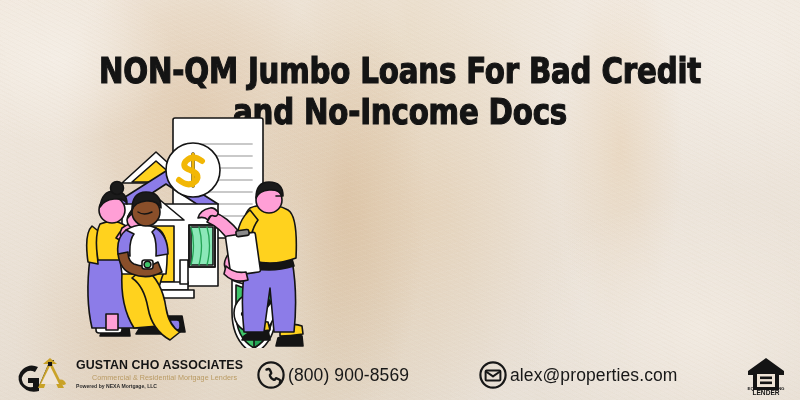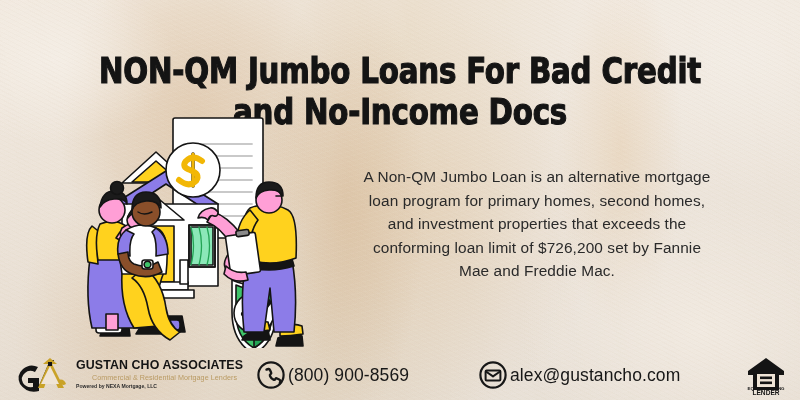--- a/index.html
+++ b/index.html
@@ -98,21 +98,20 @@
 <div id="banner">
 
   <div class="bg-layer bg-base"></div>
   <div class="bg-layer bg-swirl1"></div>
   <div class="bg-layer bg-swirl2"></div>
   <div class="bg-layer bg-swirl3"></div>
   <div class="bg-layer bg-grain"></div>
 
   <h1 id="headline">NON-QM Jumbo Loans For Bad Credit and No-Income Docs</h1>
 
-  <p id="paragraph">A Non-QM Jumbo Loan is an alternative mortgage loan program for primary homes, second homes, and investment properties that exceeds the conforming loan limit of $726,200 set by Fannie Mae and Freddie Mac.</p>
 
   <div id="illustration">
     <svg viewBox="0 0 300 240" xmlns="http://www.w3.org/2000/svg">
       <g stroke="#141414" stroke-width="1.6" stroke-linejoin="round" stroke-linecap="round">
 
         <g>
           <rect x="113" y="10" width="90" height="120" rx="2" fill="#ffffff"></rect>
           <g stroke="#c9c9c9" stroke-width="1.8">
             <line x1="124" y1="36" x2="192" y2="36"></line>
             <line x1="124" y1="48" x2="192" y2="48"></line>
@@ -252,21 +251,21 @@
       </svg>
       <span class="ctext">(800) 900-8569</span>
     </div>
 
     <div class="contact" id="contact-email">
       <svg width="30" height="30" viewBox="0 0 30 30">
         <circle cx="15" cy="15" r="12.6" fill="none" stroke="#171717" stroke-width="2.2"></circle>
         <rect x="7.6" y="10.4" width="14.8" height="10" rx="1" fill="none" stroke="#171717" stroke-width="2"></rect>
         <path d="M7.6 11.2 L15 16.4 L22.4 11.2" fill="none" stroke="#171717" stroke-width="2" stroke-linejoin="round"></path>
       </svg>
-      <span class="ctext">alex@gustancho.com</span>
+      <span class="ctext">alex@properties.com</span>
     </div>
 
     <svg class="ehl" viewBox="0 0 44 44">
       <path d="M4 19 L22 6 L40 19 v4 h-5 v15 H9 V23 H4 z" fill="#141414"></path>
       <rect x="13" y="22" width="18" height="13" fill="#efe4d6"></rect>
       <rect x="16" y="24.5" width="12" height="2.6" fill="#141414"></rect>
       <rect x="16" y="29.5" width="12" height="2.6" fill="#141414"></rect>
       <text x="22" y="37.6" font-family="Liberation Sans, sans-serif" font-size="4.4" font-weight="bold" fill="#141414" text-anchor="middle">EQUAL HOUSING</text>
       <text x="22" y="43" font-family="Liberation Sans, sans-serif" font-size="6.6" font-weight="bold" fill="#141414" text-anchor="middle">LENDER</text>
     </svg>

